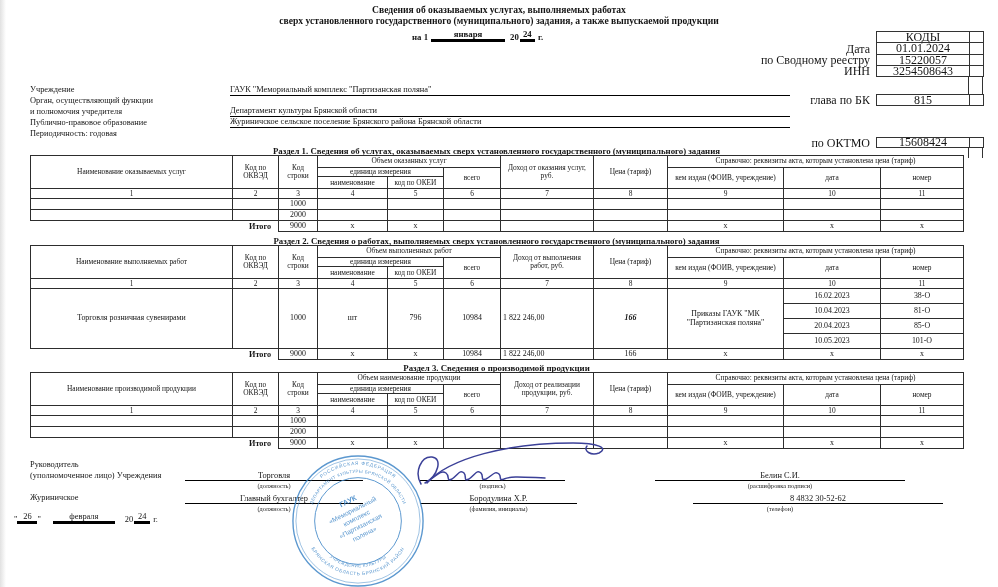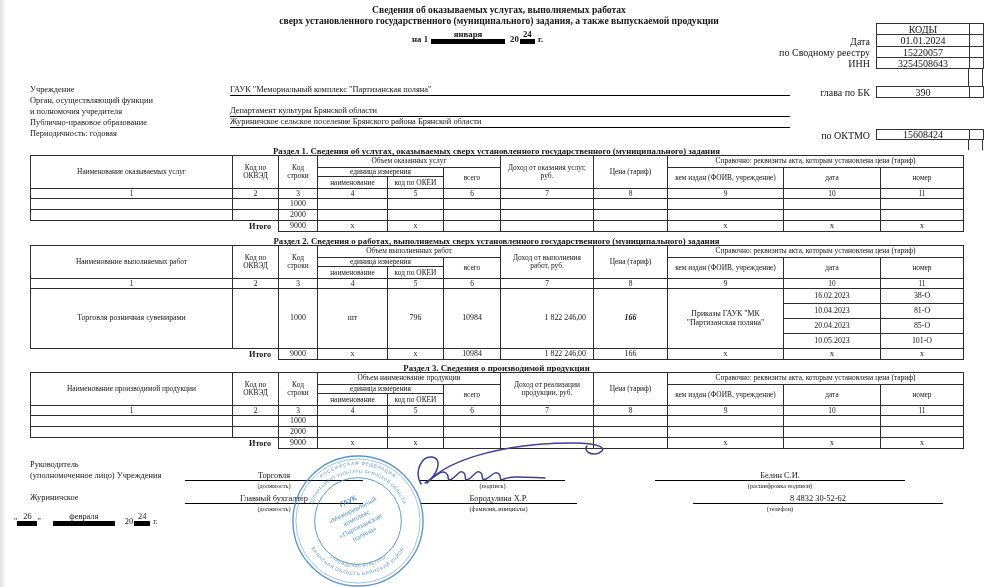--- a/index.html
+++ b/index.html
@@ -3,23 +3,23 @@
 <meta charset="utf-8">
 <style>
   html,body{margin:0;padding:0;background:#ffffff;}
   .page{position:relative;width:998px;height:587px;background:#fff;overflow:hidden;
         font-family:"Liberation Serif",serif;color:#151515;}
   .scan-edge{position:absolute;left:0;top:0;width:6px;height:100%;
         background:linear-gradient(90deg,#c9c9c9,rgba(255,255,255,0));opacity:.55;}
   
   .t-line{position:absolute;left:0;width:998px;text-align:center;font-weight:bold;font-size:9.6px;line-height:1.15;}
   .date-line{position:absolute;left:412px;top:29px;display:flex;align-items:flex-end;font-weight:bold;font-size:8.8px;}
-  .ubox{border-bottom:5px solid #000000;text-align:center;}
-  
-  .codes{position:absolute;left:698px;top:24px;width:292px;font-size:10px;}
+  .ubox{border-bottom:3px solid #000000;text-align:center;}
+  
+  .codes{position:absolute;left:698px;top:32px;width:292px;font-size:12px;}
   .codes-row{display:flex;}
   .codes-label{flex:0 0 172px;text-align:right;padding-right:6px;display:flex;align-items:center;justify-content:flex-end;}
   .codes-value{flex:0 0 92px;border:1px solid #333;margin-top:-1px;display:flex;align-items:center;justify-content:center;}
   .codes-value.nb{border:none;}
   .codes-sliver{flex:0 0 13px;border:1px solid #333;border-left:none;margin-top:-1px;}
   .codes-sliver.nb{border:none;border-right:1px solid #333;border-left:1px solid #333;}
   
   .org-label{position:absolute;left:30px;font-size:8.4px;}
   .org-value{position:absolute;left:230px;width:560px;border-bottom:1px solid #000;font-size:8.4px;padding-bottom:1px;}
   
@@ -33,21 +33,21 @@
   .doc-table tr.h3{height:12px}
   .doc-table tr.nums{height:10px}
   .doc-table tr.nums td{font-size:7.4px}
   .doc-table tr.data{height:11px}
   .doc-table.s2 tr.act-row{height:15px}
   .doc-table tr.data td{font-size:7.9px}
   .doc-table tr.total-row{height:11px}
   .doc-table tr.total-row td{font-size:7.9px}
   .doc-table td.blank{border:none;background:transparent;font-family:Liberation Serif, serif;}
   .total-label{display:block;text-align:right;font-weight:bold;font-size:8.2px;padding-right:5px;}
-  .doc-table td.money{text-align:right;padding-right:7px;}
+  .doc-table td.money{text-align:left;padding-right:7px;}
   .doc-table td.price-em{font-weight:bold;font-style:italic;font-size:8.4px;}
   
   .f-label{position:absolute;font-size:8.4px;}
   .f-line{position:absolute;border-bottom:1px solid #000;text-align:center;font-size:8.4px;
           display:flex;align-items:flex-end;justify-content:center;}
   .f-caption{position:absolute;font-size:6.3px;text-align:center;color:#222;}
   .f-date{position:absolute;left:14px;top:512px;display:flex;align-items:flex-end;font-size:8.4px;}
   
   .stamp{position:absolute;left:289px;top:452px;width:138px;height:138px;opacity:.85;z-index:6;}
   .sig{position:absolute;left:413px;top:436px;width:230px;height:50px;z-index:7;}
@@ -94,21 +94,21 @@
         <div class="codes-value nb"></div>
         <div class="codes-sliver nb"></div>
       </div>
       <div class="codes-row" style="height: 10px;">
         <div class="codes-label"></div>
         <div class="codes-value nb"></div>
         <div class="codes-sliver nb"></div>
       </div>
       <div class="codes-row" style="height: 11px;">
         <div class="codes-label">глава по БК</div>
-        <div class="codes-value">390</div>
+        <div class="codes-value">815</div>
         <div class="codes-sliver"></div>
       </div>
       <div class="codes-row" style="height: 10px; margin-top: 32px;">
         <div class="codes-label">по ОКТМО</div>
         <div class="codes-value">15608424</div>
         <div class="codes-sliver"></div>
       </div>
       <div class="codes-row" style="height: 10px;">
         <div class="codes-label"></div>
         <div class="codes-value nb"></div>

